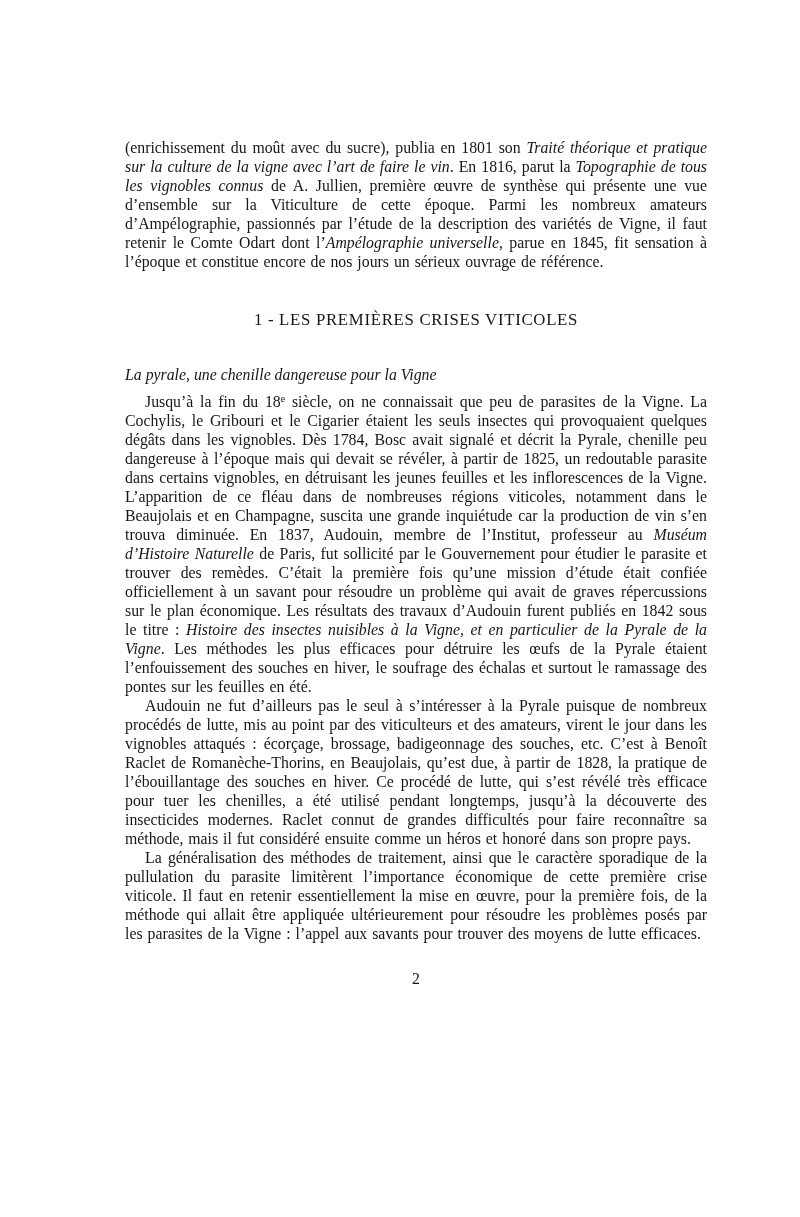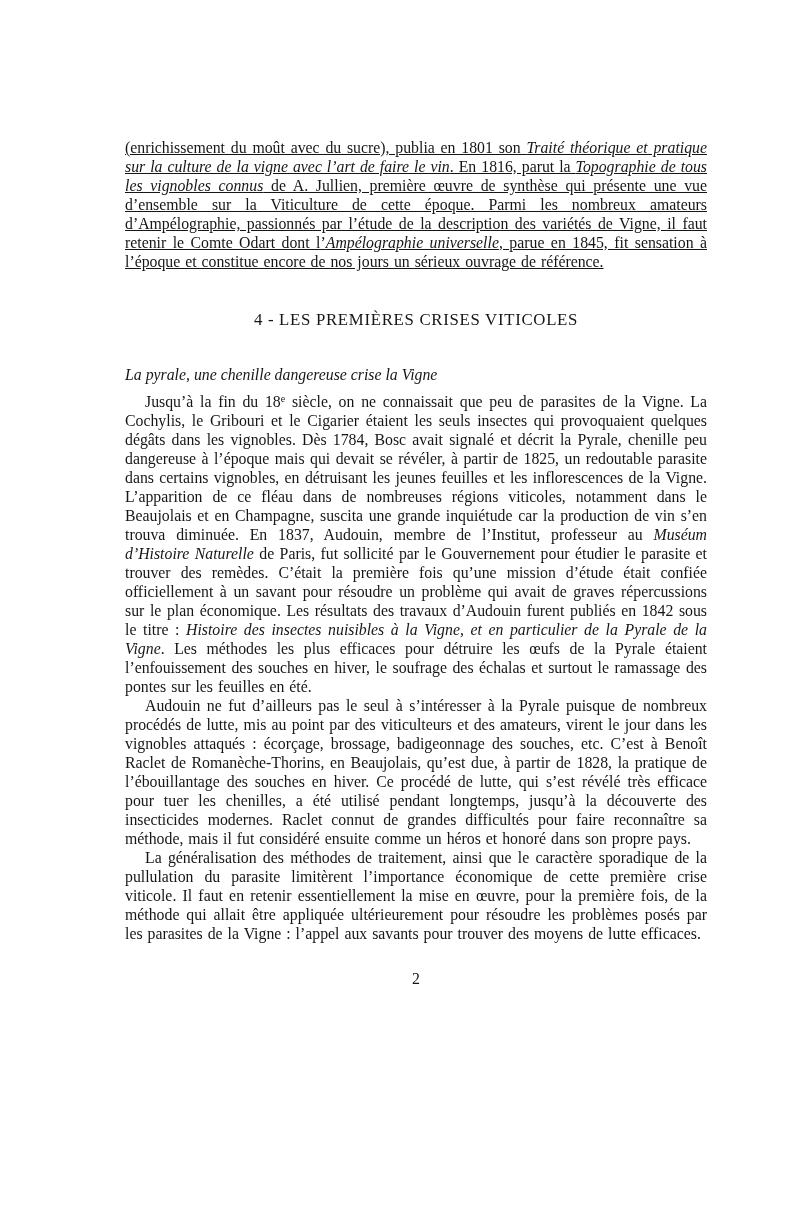--- a/index.html
+++ b/index.html
@@ -24,21 +24,20 @@
     line-height: 19px;
   }
   p.para {
     margin: 0;
     text-align: justify;
     text-indent: 20px;
     word-spacing: 1px;
   }
   p.para.no-indent {
     text-indent: 0;
-    text-decoration: underline;
   }
   p.para .italic {
     font-style: italic;
   }
   p.para sup {
     font-size: 10px;
     line-height: 0;
     vertical-align: 5px;
   }
   h1.heading {
@@ -64,23 +63,23 @@
     font-size: 15.8px;
   }
 </style>
 </head>
 <body>
 
 <div class="page">
 
   <p class="para no-indent"><span>(enrichissement du moût avec du sucre), publia en 1801 son </span><span class="italic">Traité théorique et pratique sur la culture de la vigne avec l’art de faire le vin</span><span>. En 1816, parut la </span><span class="italic">Topographie de tous les vignobles connus</span><span> de A. Jullien, première œuvre de synthèse qui présente une vue d’ensemble sur la Viticulture de cette époque. Parmi les nombreux amateurs d’Ampélographie, passionnés par l’étude de la description des variétés de Vigne, il faut retenir le Comte Odart dont l’</span><span class="italic">Ampélographie universelle</span><span>, parue en 1845, fit sensation à l’époque et constitue encore de nos jours un sérieux ouvrage de référence.</span></p>
 
-  <h1 class="heading">4 - LES PREMIÈRES CRISES VITICOLES</h1>
+  <h1 class="heading">1 - LES PREMIÈRES CRISES VITICOLES</h1>
 
-  <p class="subtitle">La pyrale, une chenille dangereuse crise la Vigne</p>
+  <p class="subtitle">La pyrale, une chenille dangereuse pour la Vigne</p>
 
   <div class="body-paragraphs">
     <p class="para"><span>Jusqu’à la fin du 18</span><sup>e</sup><span> siècle, on ne connaissait que peu de parasites de la Vigne. La Cochylis, le Gribouri et le Cigarier étaient les seuls insectes qui provoquaient quelques dégâts dans les vignobles. Dès 1784, Bosc avait signalé et décrit la Pyrale, chenille peu dangereuse à l’époque mais qui devait se révéler, à partir de 1825, un redoutable parasite dans certains vignobles, en détruisant les jeunes feuilles et les inflorescences de la Vigne. L’apparition de ce fléau dans de nombreuses régions viticoles, notamment dans le Beaujolais et en Champagne, suscita une grande inquiétude car la production de vin s’en trouva diminuée. En 1837, Audouin, membre de l’Institut, professeur au </span><span class="italic">Muséum d’Histoire Naturelle</span><span> de Paris, fut sollicité par le Gouvernement pour étudier le parasite et trouver des remèdes. C’était la première fois qu’une mission d’étude était confiée officiellement à un savant pour résoudre un problème qui avait de graves répercussions sur le plan économique. Les résultats des travaux d’Audouin furent publiés en 1842 sous le titre : </span><span class="italic">Histoire des insectes nuisibles à la Vigne, et en particulier de la Pyrale de la Vigne</span><span>. Les méthodes les plus efficaces pour détruire les œufs de la Pyrale étaient l’enfouissement des souches en hiver, le soufrage des échalas et surtout le ramassage des pontes sur les feuilles en été.</span></p>
     <p class="para"><span>Audouin ne fut d’ailleurs pas le seul à s’intéresser à la Pyrale puisque de nombreux procédés de lutte, mis au point par des viticulteurs et des amateurs, virent le jour dans les vignobles attaqués : écorçage, brossage, badigeonnage des souches, etc. C’est à Benoît Raclet de Romanèche-Thorins, en Beaujolais, qu’est due, à partir de 1828, la pratique de l’ébouillantage des souches en hiver. Ce procédé de lutte, qui s’est révélé très efficace pour tuer les chenilles, a été utilisé pendant longtemps, jusqu’à la découverte des insecticides modernes. Raclet connut de grandes difficultés pour faire reconnaître sa méthode, mais il fut considéré ensuite comme un héros et honoré dans son propre pays.</span></p>
     <p class="para"><span>La généralisation des méthodes de traitement, ainsi que le caractère sporadique de la pullulation du parasite limitèrent l’importance économique de cette première crise viticole. Il faut en retenir essentiellement la mise en œuvre, pour la première fois, de la méthode qui allait être appliquée ultérieurement pour résoudre les problèmes posés par les parasites de la Vigne : l’appel aux savants pour trouver des moyens de lutte efficaces.</span></p>
   </div>
 
   <div class="page-number">2</div>
 
 </div>

